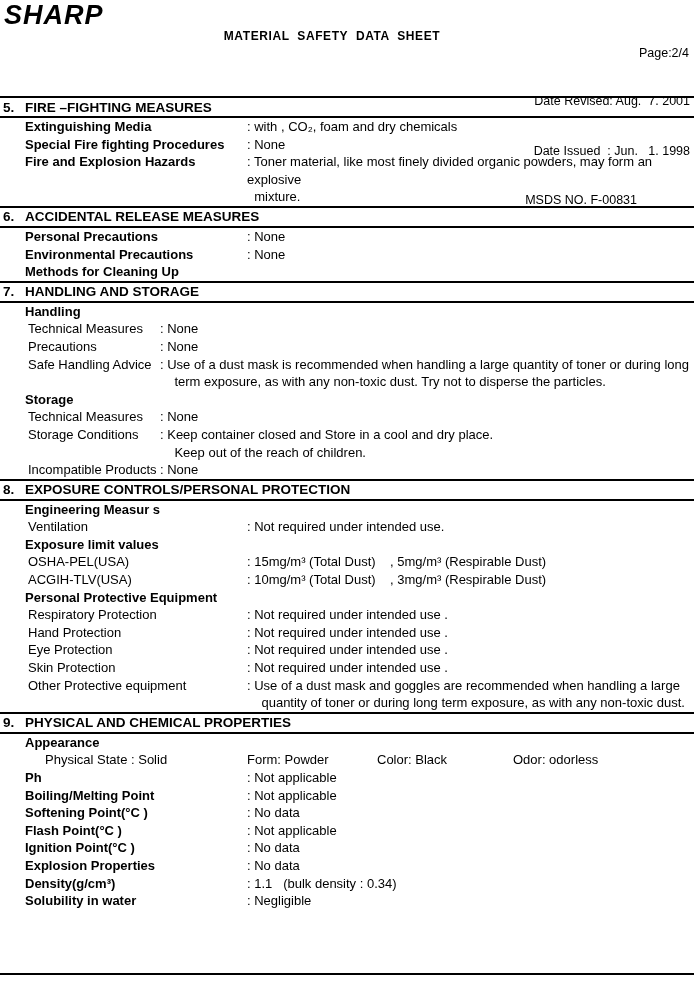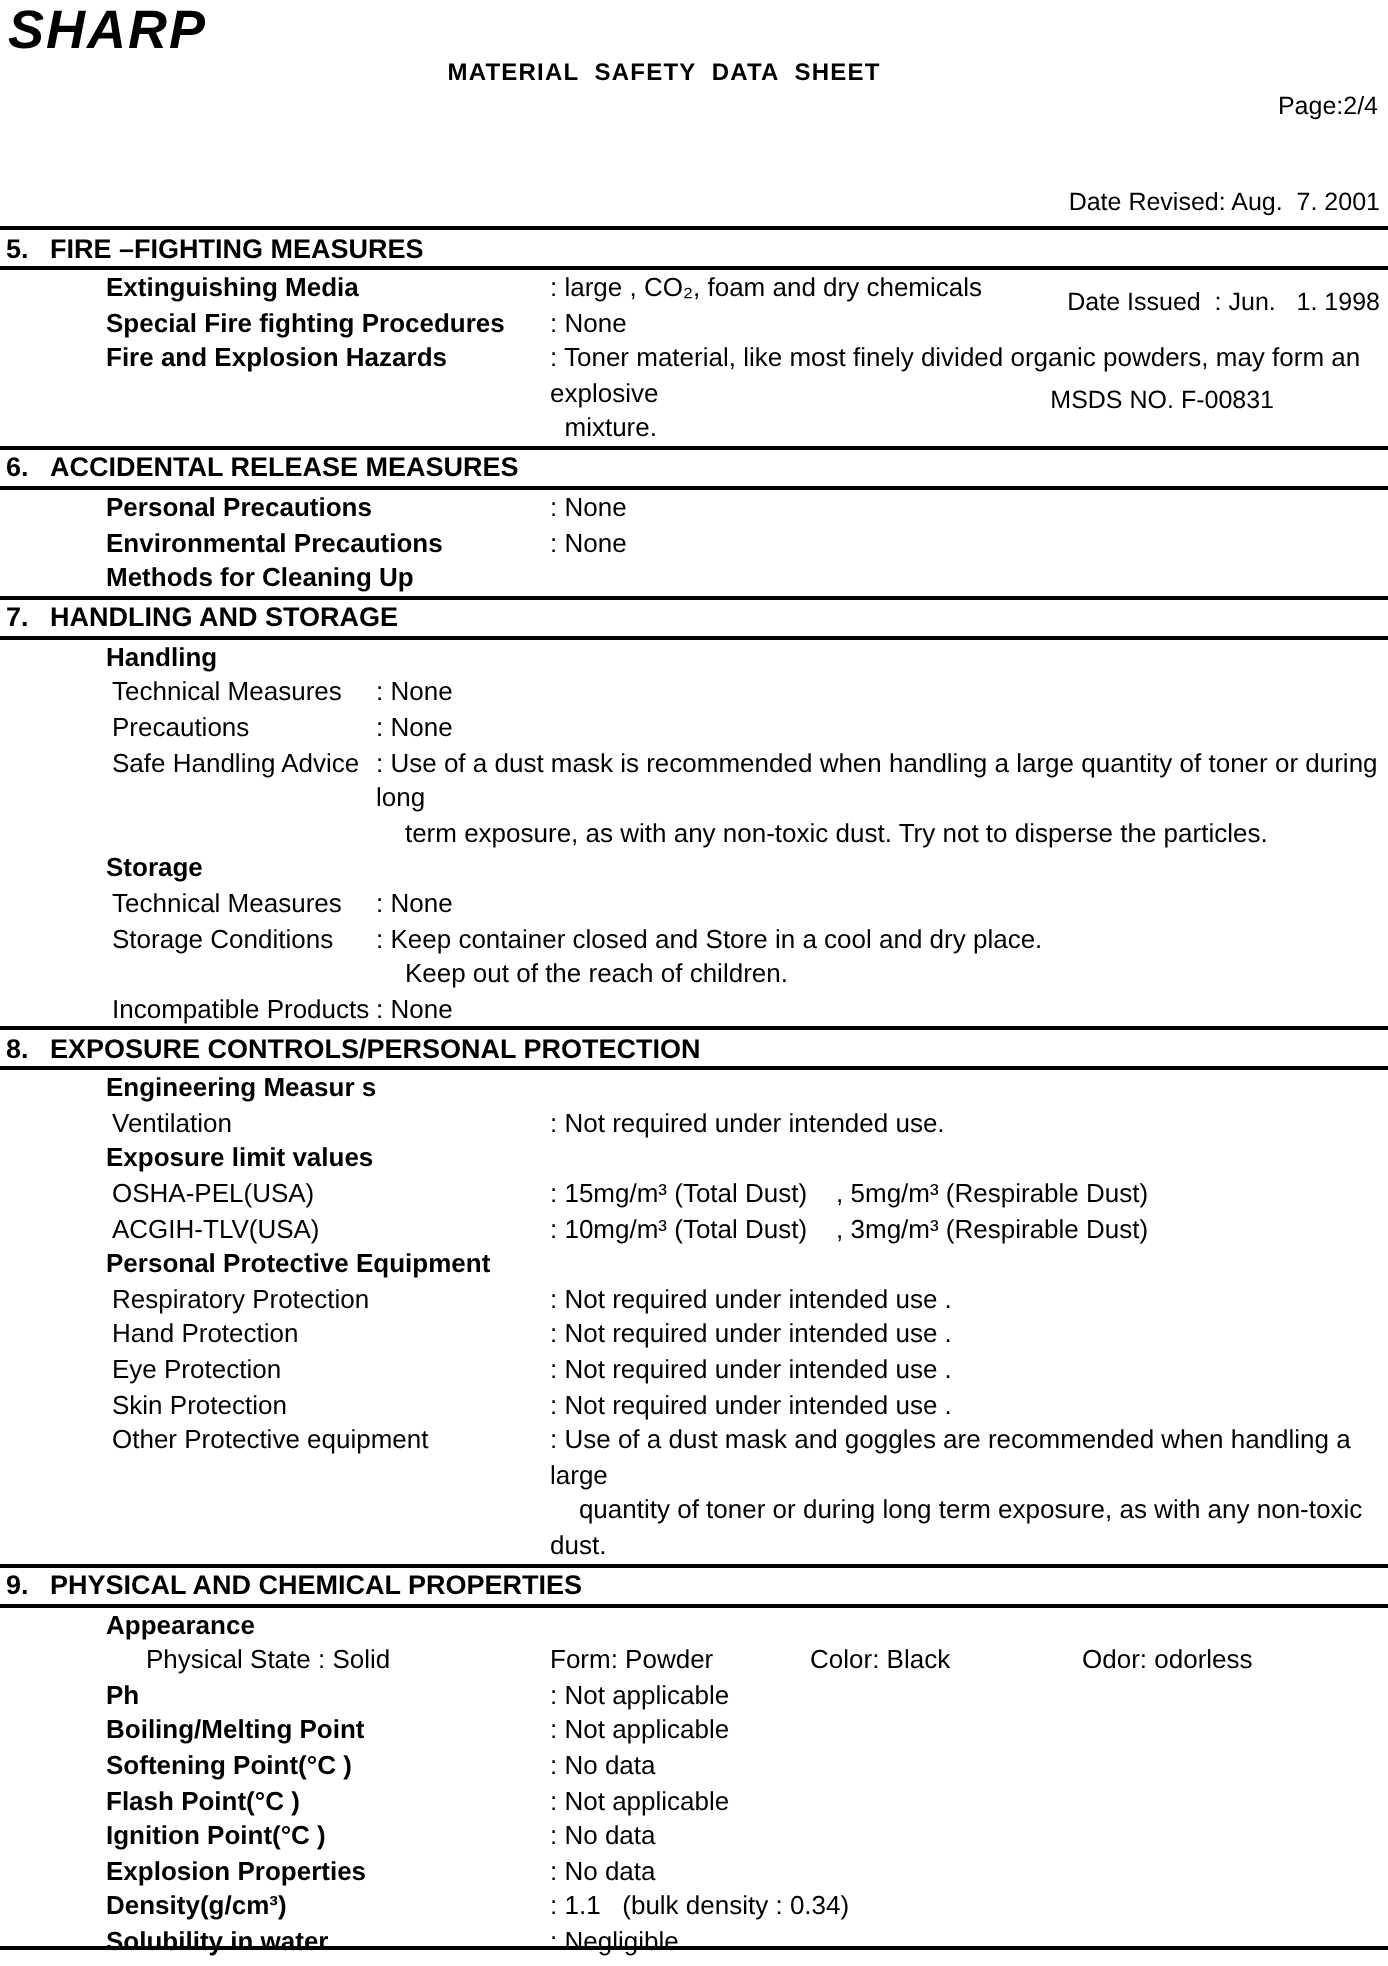--- a/index.html
+++ b/index.html
@@ -5,21 +5,21 @@
   html,body{margin:0;padding:0;background:#fff;}
   .page{
     position:relative;
     width:694px;height:983px;
     background:#ffffff;color:#000;
     font-family:"Liberation Sans",sans-serif;
     font-size:13px;
     overflow:hidden;
   }
   
-  .header{position:relative;height:113px;}
+  .header{position:relative;height:96px;}
   .logo{
     position:absolute;left:4px;top:0;
     font-size:27px;font-weight:bold;font-style:italic;
     letter-spacing:1px;
   }
   .doc-title{
     position:absolute;left:0;right:30px;top:29px;
     text-align:center;font-weight:bold;font-size:12px;
     letter-spacing:.6px;white-space:pre;
   }
@@ -30,21 +30,21 @@
   }
   .msds-line{padding-right:53px;}
   
   .sec-head{
     border-top:2px solid #000;border-bottom:2px solid #000;
     display:flex;align-items:center;
     height:18px;
     font-weight:bold;font-size:13.5px;
   }
   .sec-num{width:22px;padding-left:3px;flex:none;}
-  .sec-body{line-height:17.6px;padding-left:28px;}
+  .sec-body{line-height:17.6px;}
   .row{display:flex;}
   .lbl{margin-left:25px;width:222px;flex:none;}
   .row.indent .lbl{margin-left:28px;width:219px;}
   .row.narrow .lbl{margin-left:28px;width:132px;}
   .val{flex:1;white-space:pre-wrap;}
   .b{font-weight:bold;}
   .subhead{font-weight:bold;margin-left:25px;}
   .appearance{display:flex;}
   .ap1{margin-left:45px;width:202px;flex:none;}
   .ap2{width:130px;flex:none;}
@@ -68,21 +68,21 @@
   </div>
 
   <div>
     <div class="sec-head">
       <span class="sec-num">5.</span>
       <span>FIRE –FIGHTING MEASURES</span>
     </div>
     <div class="sec-body">
       <div class="row">
         <span class="lbl b">Extinguishing Media</span>
-        <span class="val">: large , CO₂, foam and dry chemicals</span>
+        <span class="val">: with , CO₂, foam and dry chemicals</span>
       </div>
       <div class="row">
         <span class="lbl b">Special Fire fighting Procedures</span>
         <span class="val">: None</span>
       </div>
       <div class="row">
         <span class="lbl b">Fire and Explosion Hazards</span>
         <span class="val">: Toner material, like most finely divided organic powders, may form an explosive
   mixture.</span>
       </div>

